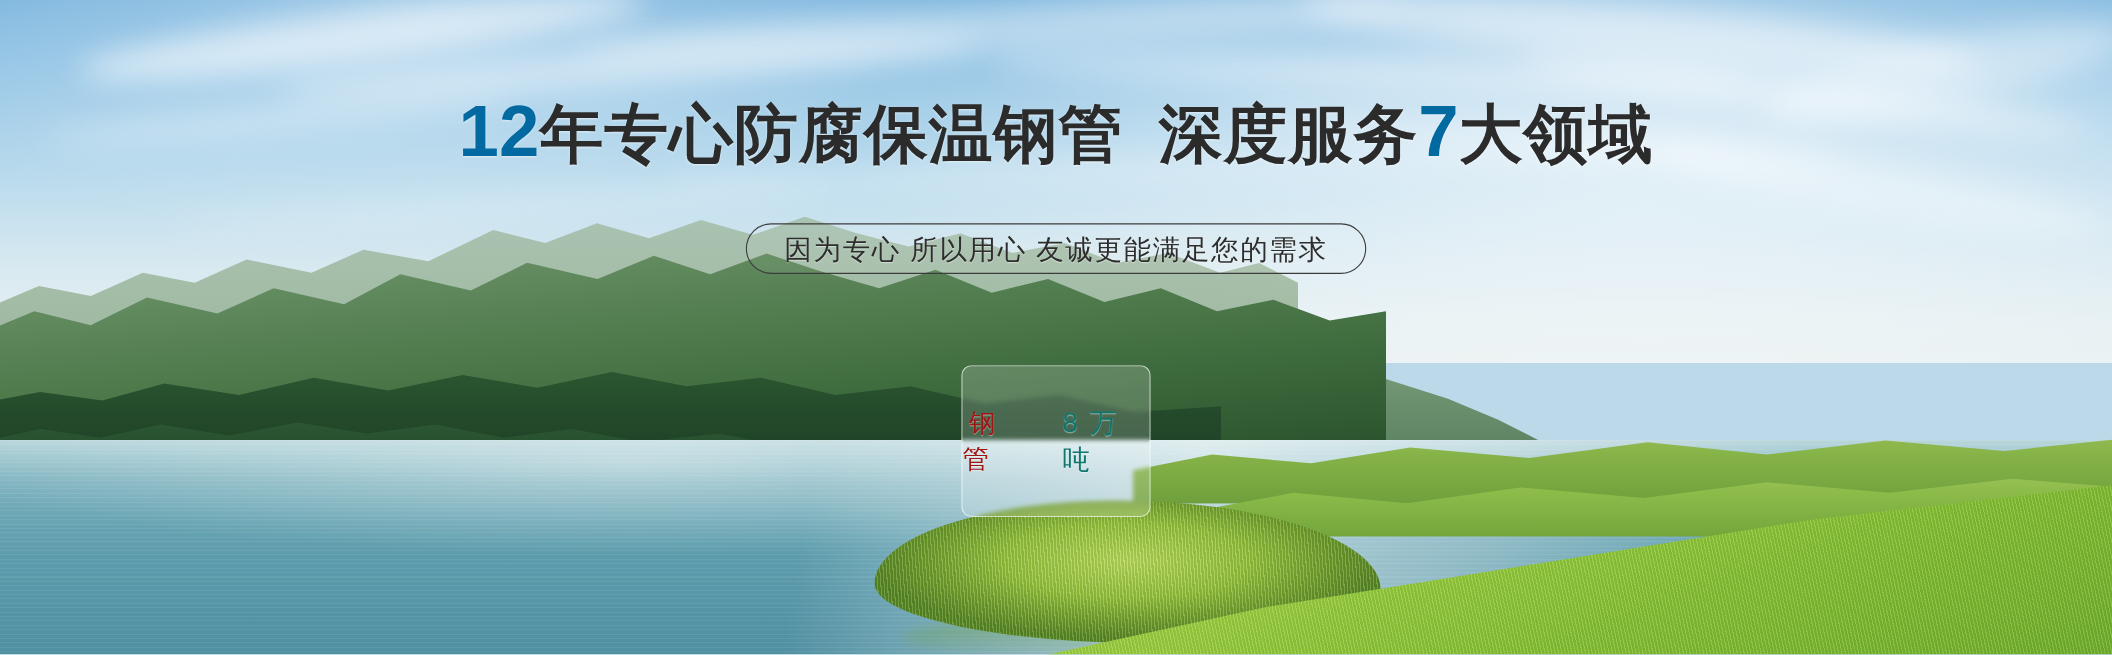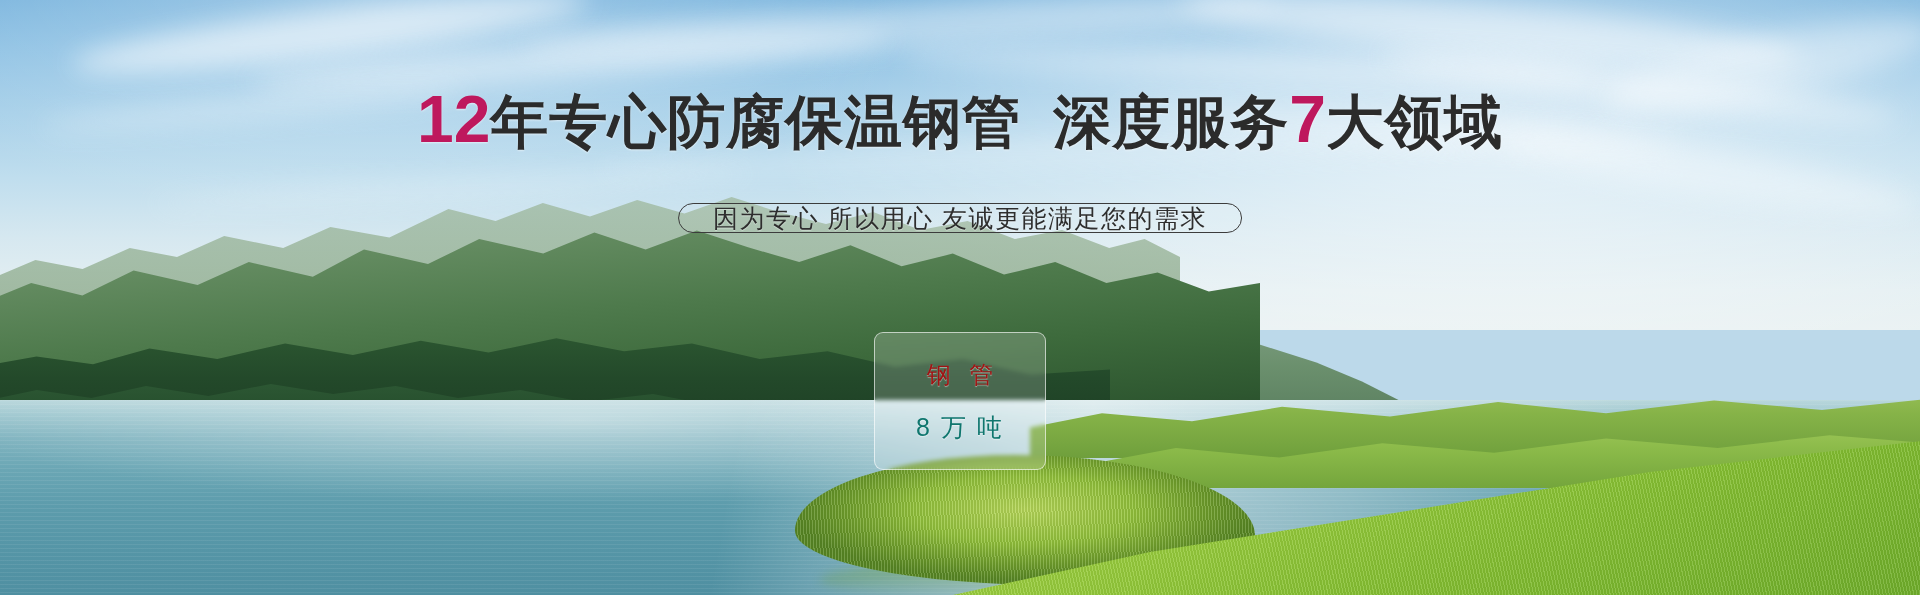--- a/index.html
+++ b/index.html
@@ -199,33 +199,33 @@
     text-align:center;
     white-space:nowrap;
     font-size:58px;
     font-weight:bold;
     letter-spacing:1px;
     line-height:1;
     color:#2b2b2b;
     text-shadow:0 1px 2px rgba(255,255,255,.55);
   }
   .headline .num {
-    color:#be185d;
+    color:#0369a1;
     font-size:66px;
     letter-spacing:0;
   }
   .headline .gap { display:inline-block; width:32px; }
 
   
   .pill {
     position:absolute;
     top:203px;
     left:50%;
     transform:translateX(-50%);
-    height:30px;
+    height:46px;
     padding:0 34px;
     display:flex;
     align-items:center;
     justify-content:center;
     border:1.5px solid #3c3c3c;
     border-radius:25px;
     background:rgba(255,255,255,.06);
   }
   .pill-text {
     font-size:25px;
@@ -245,21 +245,21 @@
     gap:6px;
   }
   .card {
     width:172px;
     height:138px;
     border:1px solid rgba(255,255,255,.62);
     border-radius:9px;
     background:rgba(255,255,255,.18);
     backdrop-filter:blur(2px);
     display:flex;
-    flex-direction:column;
+    flex-direction:row;
     align-items:center;
     justify-content:center;
     gap:20px;
   }
   .card-label {
     font-size:24px;
     color:#a11414;
     letter-spacing:6px;
     text-indent:6px;
     text-shadow:0 1px 1px rgba(255,255,255,.5);

